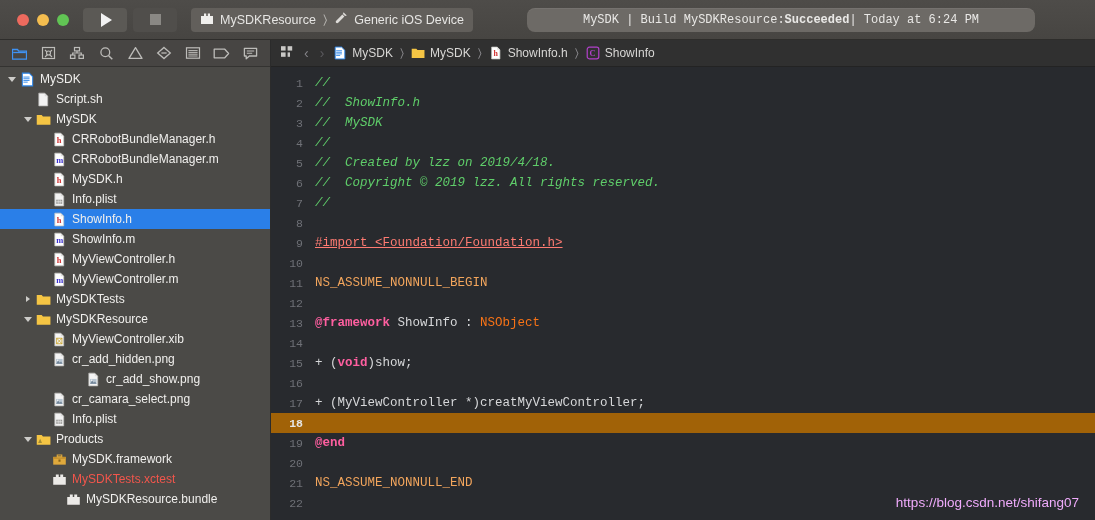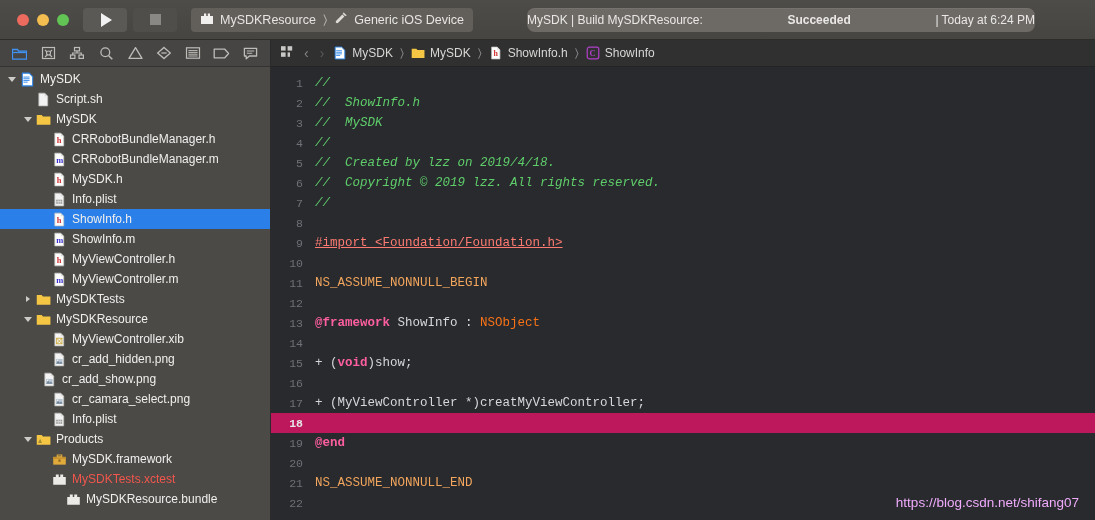--- a/index.html
+++ b/index.html
@@ -54,23 +54,24 @@
   }
   .scheme-chip .sep { color: #b5b3af; font-size: 13px; margin: 0 1px; }
   .chip-label { white-space: nowrap; }
 
   .status-chip {
     position: absolute;
     left: 527px; top: 8px;
     width: 508px; height: 24px;
     border-radius: 8px;
     background: #6d6a66;
-    display: flex; align-items: center; justify-content: space-between;
+    display: flex; align-items: center; justify-content: center;
     color: #e9e8e6; font-size: 12px;
     box-shadow: inset 0 1px 0 rgba(255,255,255,0.06);
+    font-family: Liberation Mono, monospace;
   }
   .status-chip b { font-weight: bold; }
 
   
   .ic { display: inline-block; vertical-align: middle; }
 
   
   .body { flex: 1; display: flex; min-height: 0; }
 
   
@@ -150,21 +151,21 @@
   .code {
     flex: 1;
     position: relative;
     overflow: hidden;
     font-family: "Liberation Mono", "DejaVu Sans Mono", monospace;
     font-size: 12.5px;
     background: #282a2e;
     padding-top: 6px;
   }
   .cline { height: 20px; display: flex; align-items: center; }
-  .cline.cur { background: #be185d; }
+  .cline.cur { background: #a16207; }
   .ln {
     width: 44px; min-width: 44px;
     text-align: right;
     padding-right: 12px;
     color: #6f7177;
     font-size: 11.5px;
     user-select: none;
   }
   .cline.cur .ln { color: #e6e6e6; font-weight: bold; }
   .ctext { white-space: pre; color: #d7d8da; }
@@ -453,21 +454,21 @@
               <svg width="15" height="15" viewBox="0 0 16 16">
                 <path d="M3 1.2h6.3l3.2 3.2v10.4H3z" fill="#f4f4f4" stroke="#bab9b6" stroke-width="0.8"></path>
                 <path d="M9.3 1.2v3.2h3.2" fill="#dcdbd9"></path>
                 <rect x="4.3" y="7.4" width="7" height="5.2" fill="#b9c6d2"></rect>
                 <path d="M4.3 12.6 L6.6 9.2 L8.3 11.4 L9.6 10.1 L11.3 12.6 Z" fill="#6f8396"></path>
                 <circle cx="6" cy="8.8" r="0.8" fill="#f3f3f3"></circle>
               </svg>
             </span>
             <span class="lbl">cr_add_hidden.png</span>
           </div>
-          <div class="row" style="padding-left: 28px;">
+          <div class="row" style="padding-left: 40px; margin-left: 32px;">
             <span class="tw"></span>
             <span class="fi">
               <svg width="15" height="15" viewBox="0 0 16 16">
                 <path d="M3 1.2h6.3l3.2 3.2v10.4H3z" fill="#f4f4f4" stroke="#bab9b6" stroke-width="0.8"></path>
                 <path d="M9.3 1.2v3.2h3.2" fill="#dcdbd9"></path>
                 <rect x="4.3" y="7.4" width="7" height="5.2" fill="#b9c6d2"></rect>
                 <path d="M4.3 12.6 L6.6 9.2 L8.3 11.4 L9.6 10.1 L11.3 12.6 Z" fill="#6f8396"></path>
                 <circle cx="6" cy="8.8" r="0.8" fill="#f3f3f3"></circle>
               </svg>
             </span>

